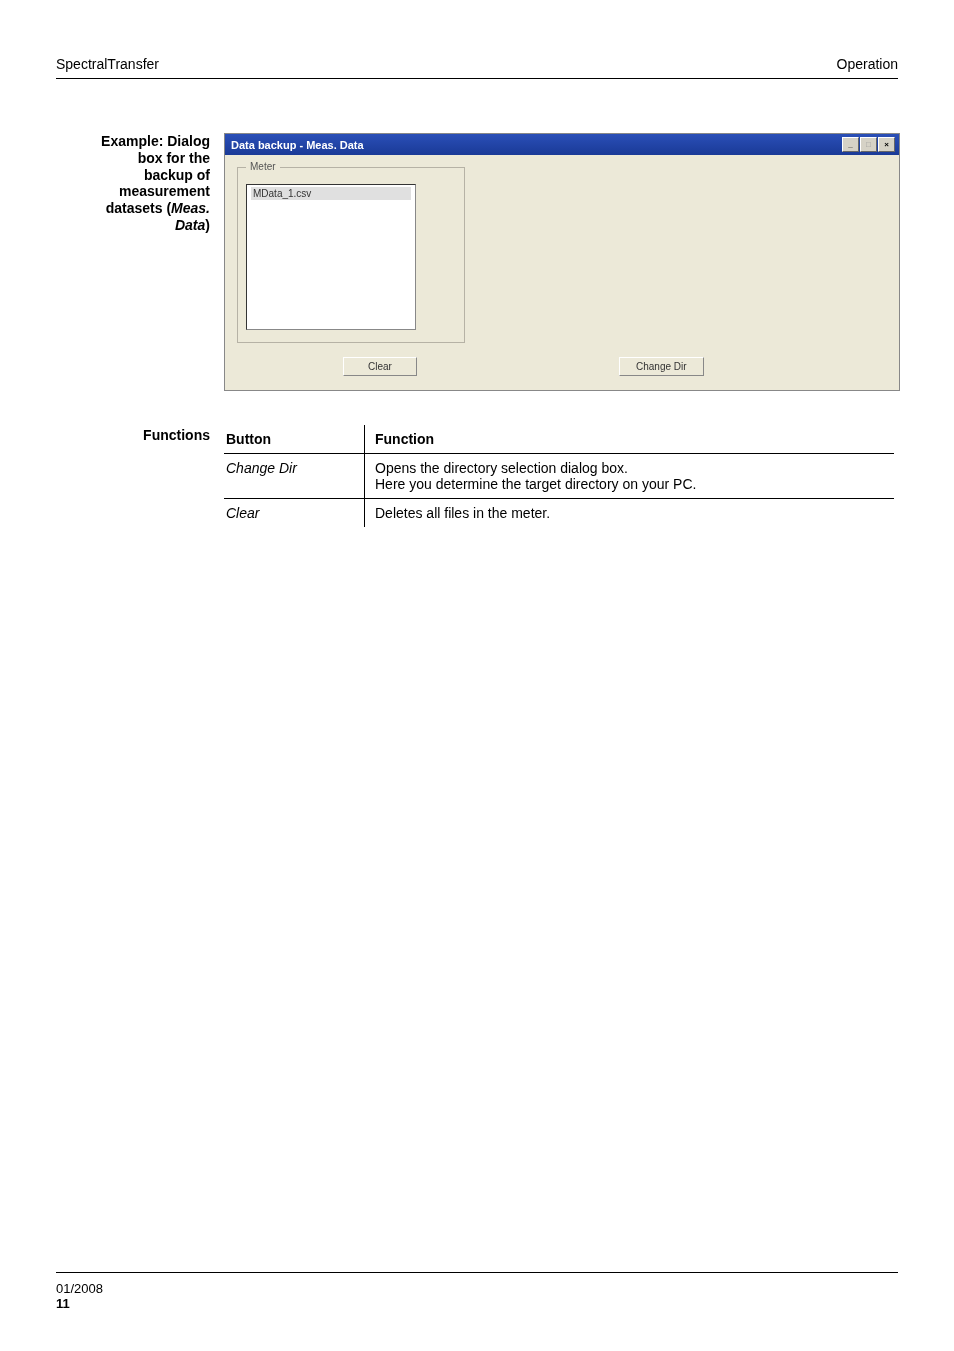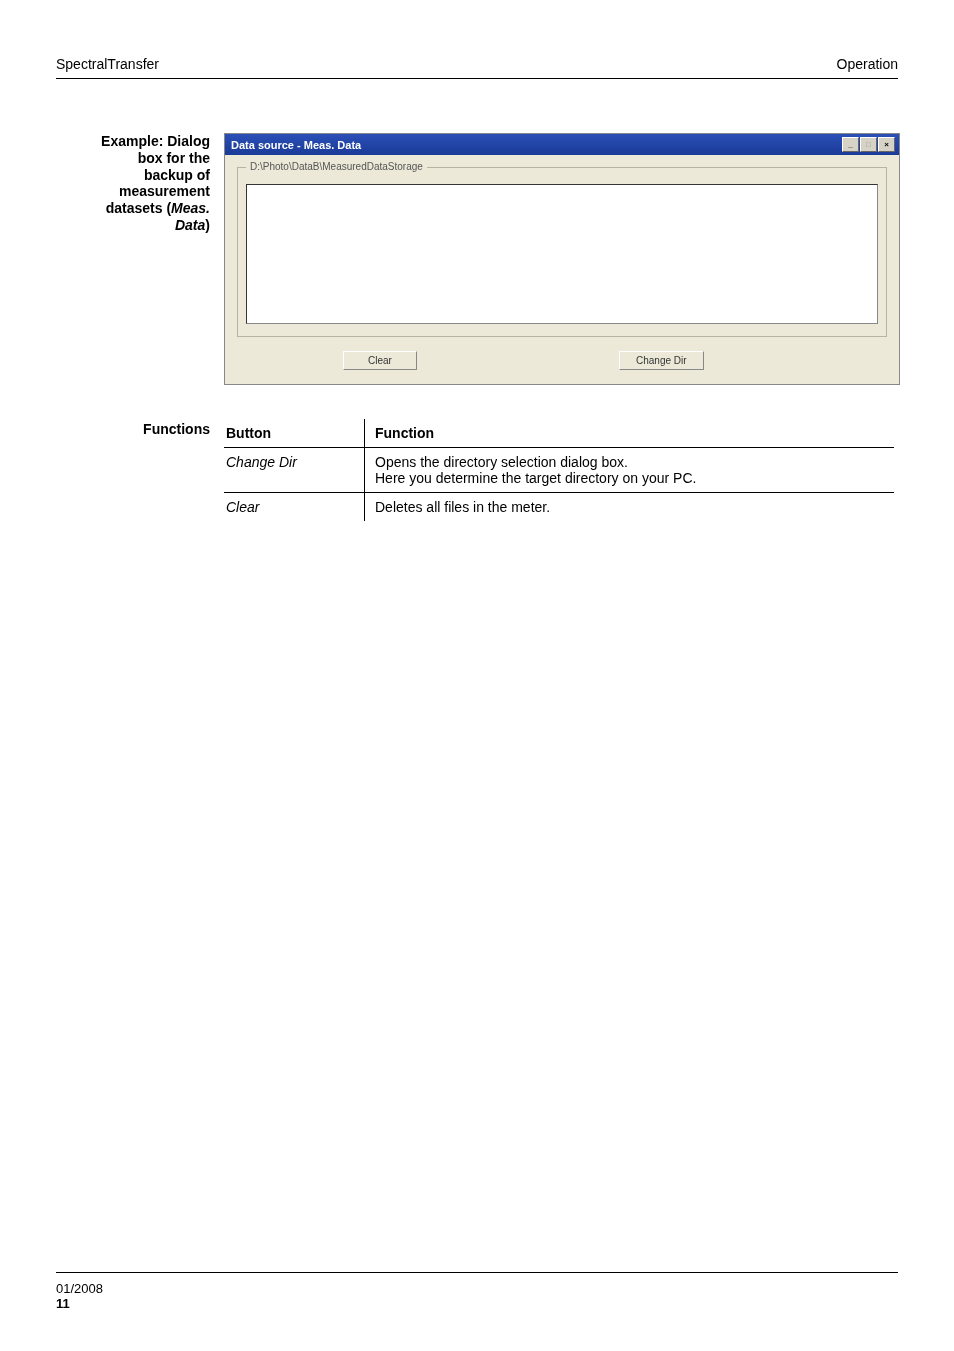--- a/index.html
+++ b/index.html
@@ -224,35 +224,37 @@
       <span>box for the</span><br>
       <span>backup of</span><br>
       <span>measurement</span><br>
       <span>datasets (</span><span class="italic">Meas.</span><br>
       <span class="italic">Data</span><span>)</span>
     </div>
 
     <div class="screenshot-wrap">
       <div class="win-dialog">
         <div class="titlebar">
-          <span class="title-text">Data source - Meas. Data</span>
+          <span class="title-text">Data backup - Meas. Data</span>
           <div class="win-controls">
             <div class="win-btn">_</div>
             <div class="win-btn disabled">□</div>
             <div class="win-btn">×</div>
           </div>
         </div>
 
         <div class="dialog-body">
-
-
-          <div class="groupbox right-group">
-            <span class="legend" style="left:8px;max-width:96%;white-space:nowrap;overflow:hidden;">D:\Photo\DataB\MeasuredDataStorage</span>
-            <div class="right-box"></div>
-          </div>
+          <div class="groupbox left-group">
+            <span class="legend">Meter</span>
+            <div class="listbox">
+              <div style="background:#e0e0e0;padding:1px 2px;">MData_1.csv</div>
+            </div>
+          </div>
+
+
         </div>
 
         <div class="bottom-buttons">
           <div class="left-btn-wrap">
             <div class="win-button" style="padding:3px 24px;">Clear</div>
           </div>
           <div style="width:100px;"></div>
           <div class="right-btn-wrap">
             <div class="win-button" style="padding:3px 16px;">Change Dir</div>
           </div>

